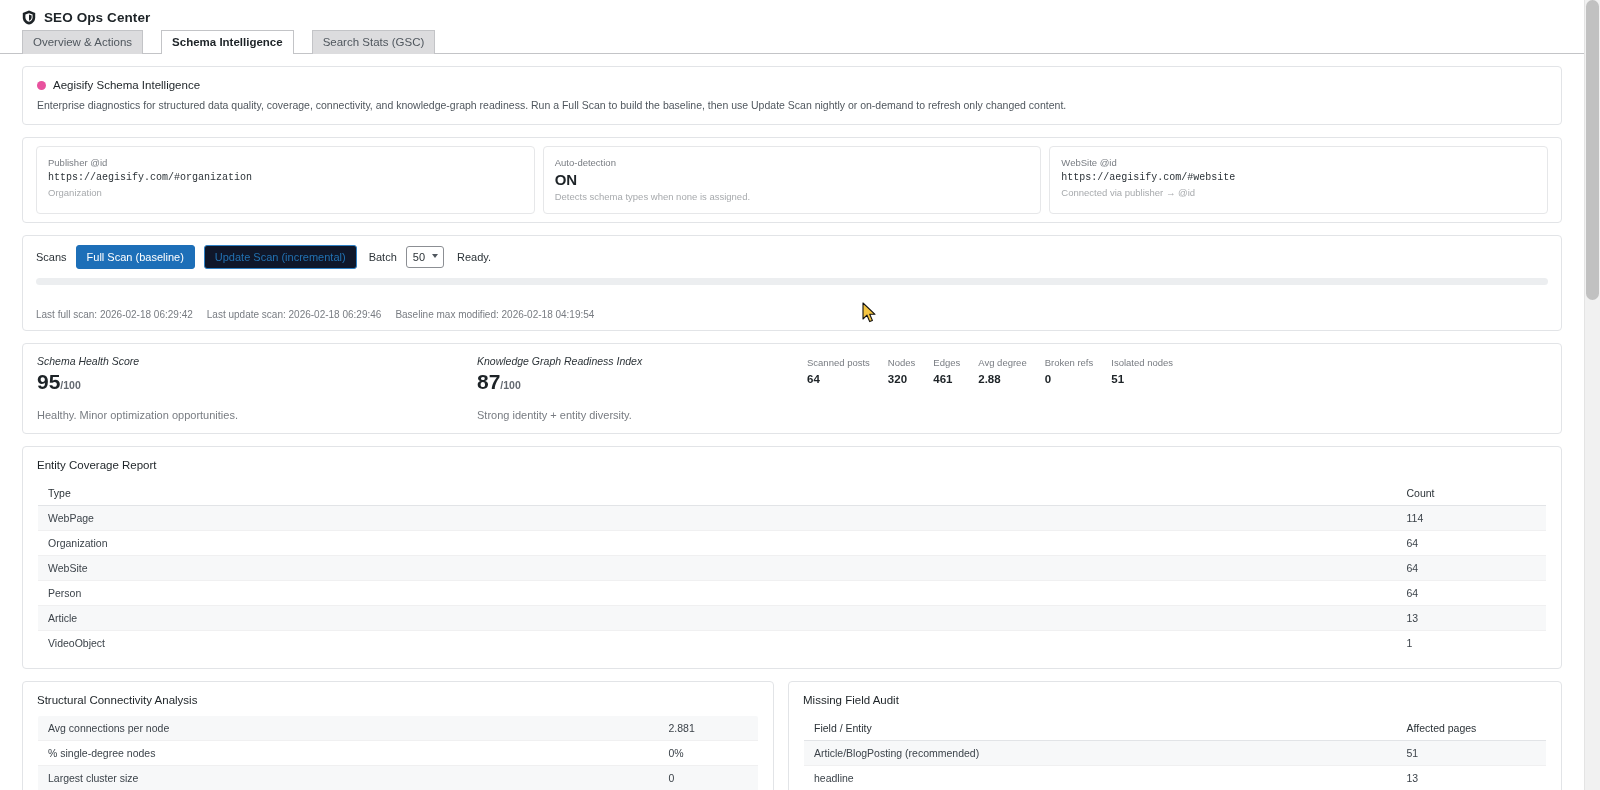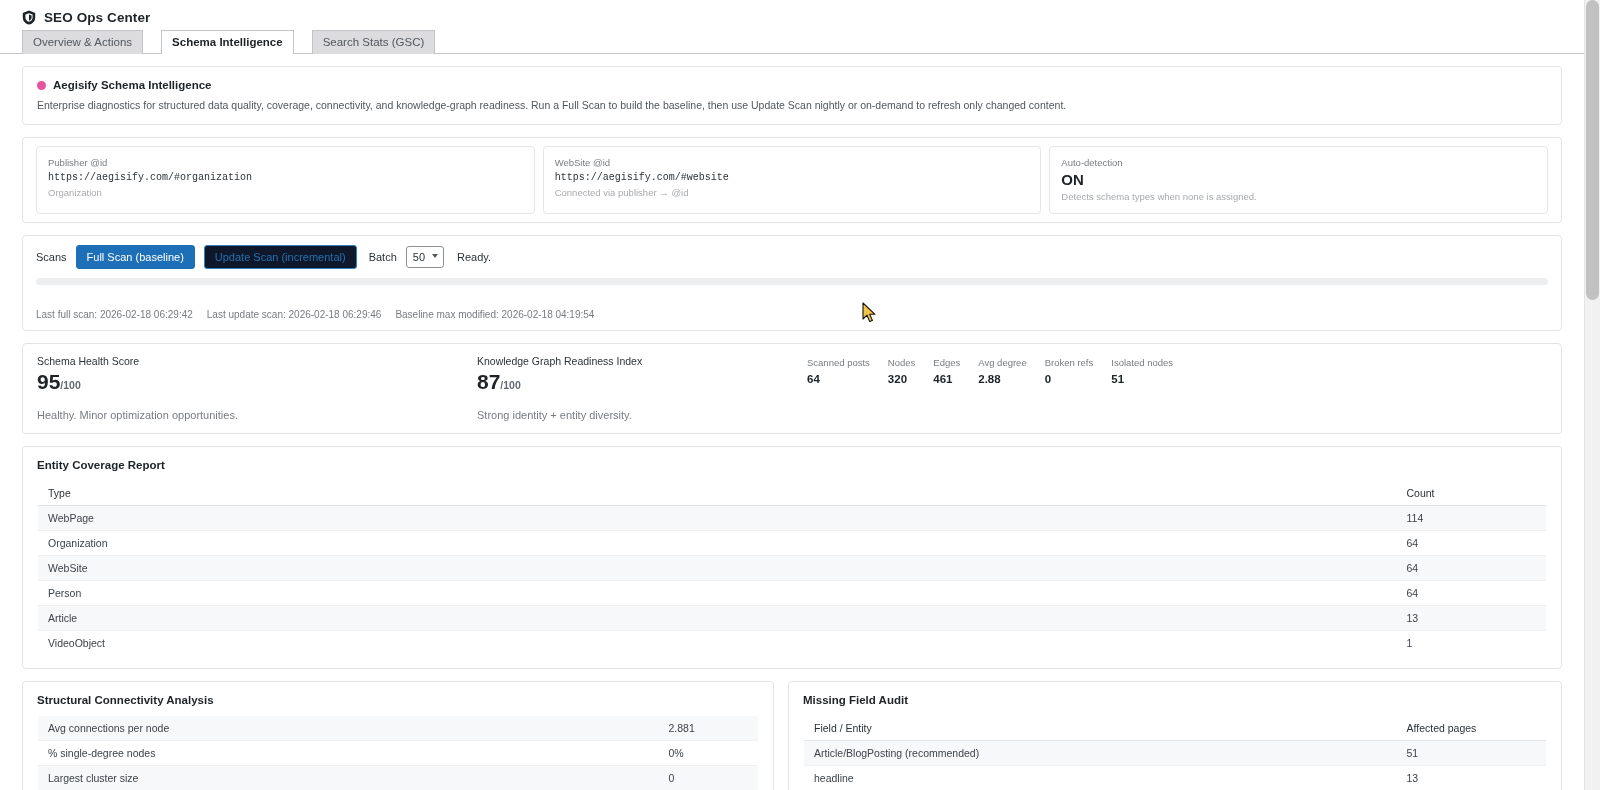--- a/index.html
+++ b/index.html
@@ -39,21 +39,21 @@
   }
   .tab.active { background: #ffffff; color: #1d2327; font-weight: 600; }
 
   
   .card {
     background: #fff; border: 1px solid #e2e4e7; border-radius: 4px;
     margin: 0 22px 12px 22px;
   }
   .card-pad { padding: 12px 14px; }
 
-  .card-title { font-size: 11.5px; font-weight: 700; color: #1d2327; }
+  .card-title { font-size: 11.5px; font-weight: 400; color: #1d2327; }
   .card-sub { font-size: 10.5px; color: #50575e; margin-top: 7px; line-height: 14px; }
 
   .hdr-row { display: flex; align-items: center; gap: 7px; }
   .pink-dot { width: 9px; height: 9px; border-radius: 50%; background: #e8529e; display: inline-block; }
 
   
   .idrow { display: flex; gap: 0; padding: 8px 9px; }
   .idcell {
     flex: 1; border: 1px solid #e6e7e9; border-radius: 4px; padding: 9px 11px;
     margin: 0 4px; background: #fff;
@@ -83,21 +83,21 @@
   .ready { font-size: 11px; color: #2c3338; margin-left: 4px; }
 
   .progress { height: 7px; background: #eceef0; border-radius: 4px; margin: 9px 13px 0 13px; }
   .scan-meta { display: flex; gap: 14px; padding: 24px 13px 10px 13px; font-size: 10px; color: #787c82; }
 
   
   .scorecard { display: flex; align-items: flex-start; padding: 11px 14px 12px 14px; }
   .score-block { }
   .score-block.first { width: 440px; }
   .score-block.second { width: 330px; }
-  .score-label { font-size: 10.5px; color: #2c3338; }
+  .score-label { font-size: 10.5px; color: #2c3338; font-style: italic; }
   .score-value { font-size: 21px; font-weight: 700; color: #1d2327; line-height: 26px; margin-top: 2px; }
   .score-value .den { font-size: 10.5px; font-weight: 700; color: #646970; }
   .score-note { font-size: 11px; color: #787c82; margin-top: 11px; }
 
   .stats { display: flex; gap: 0; margin-top: 1px; }
   .stat { margin-right: 18px; }
   .stat-label { font-size: 9.5px; color: #787c82; line-height: 13px; white-space: nowrap; }
   .stat-value { font-size: 11.5px; font-weight: 700; color: #1d2327; line-height: 16px; margin-top: 2px; }
 
   
@@ -154,28 +154,28 @@
   </div>
 
   <div class="card">
     <div class="idrow">
       <div class="idcell">
         <div class="idlabel">Publisher @id</div>
         <div class="idvalue">https://aegisify.com/#organization</div>
         <div class="idnote">Organization</div>
       </div>
       <div class="idcell">
+        <div class="idlabel">Auto-detection</div>
+        <div class="idvalue big">ON</div>
+        <div class="idnote">Detects schema types when none is assigned.</div>
+      </div>
+      <div class="idcell">
         <div class="idlabel">WebSite @id</div>
         <div class="idvalue">https://aegisify.com/#website</div>
         <div class="idnote">Connected via publisher → @id</div>
-      </div>
-      <div class="idcell">
-        <div class="idlabel">Auto-detection</div>
-        <div class="idvalue big">ON</div>
-        <div class="idnote">Detects schema types when none is assigned.</div>
       </div>
     </div>
   </div>
 
   <div class="card">
     <div class="scanbar">
       <span class="scans-label">Scans</span>
       <span class="btn btn-primary">Full Scan (baseline)</span>
       <span class="btn btn-secondary">Update Scan (incremental)</span>
       <span class="batch-label">Batch</span>

